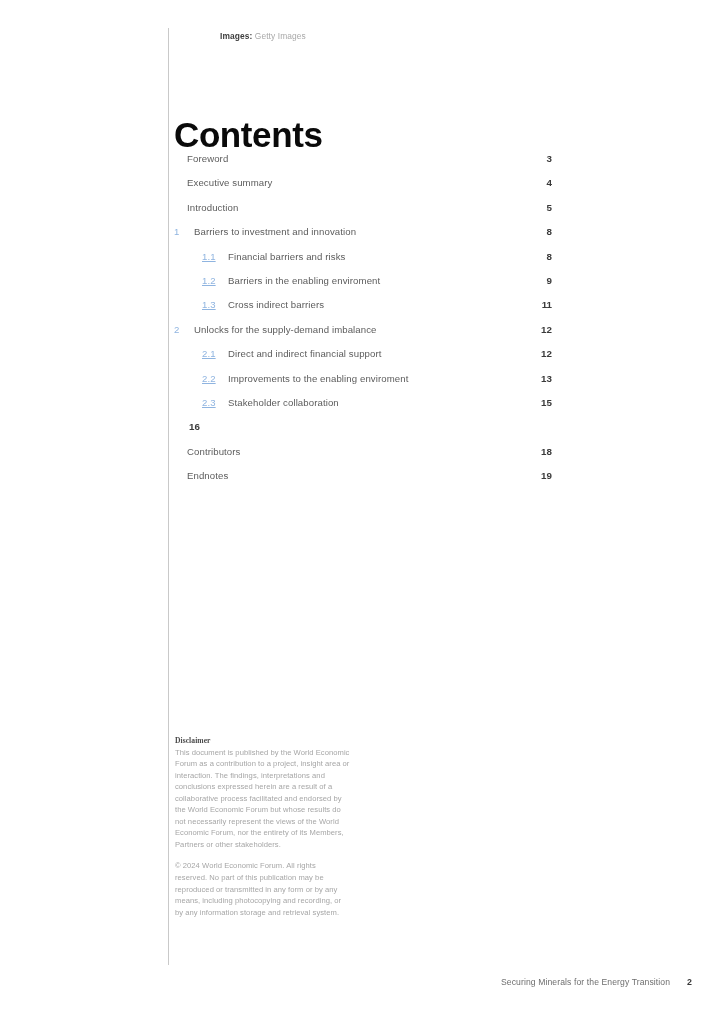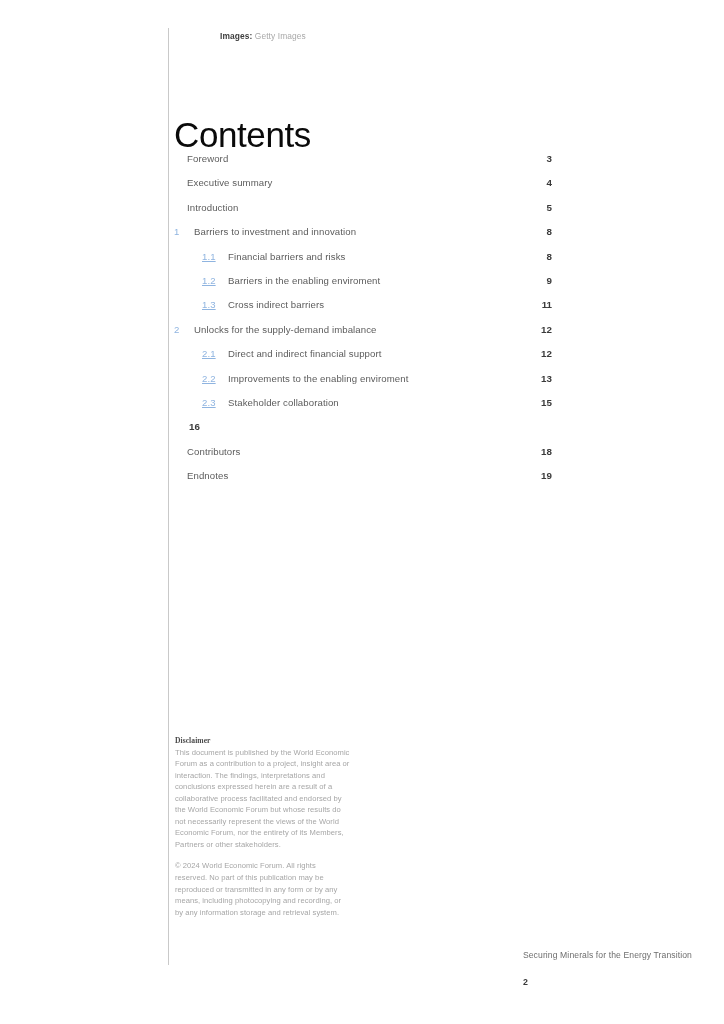--- a/index.html
+++ b/index.html
@@ -48,21 +48,21 @@
     color: #3e3e3e;
   }
 
   
   .page-title {
     position: absolute;
     left: 174px;
     top: 91px;
     font-size: 35px;
     line-height: 41px;
-    font-weight: 400;
+    font-weight: 700;
     color: #0a0a0a;
     letter-spacing: -0.4px;
   }
 
   
   .toc {
     position: absolute;
     left: 174px;
     top: 152px;
     width: 378px;
@@ -136,21 +136,20 @@
   }
 
   
   .footer {
     position: absolute;
     right: 32px;
     bottom: 37px;
     display: flex;
     align-items: baseline;
     gap: 17px;
-    flex-direction: column;
   }
   .footer-title {
     font-size: 8.6px;
     color: #6e6e6e;
     letter-spacing: 0.1px;
     white-space: nowrap;
   }
   .footer-page {
     font-size: 8.8px;
     color: #3a3a3a;

